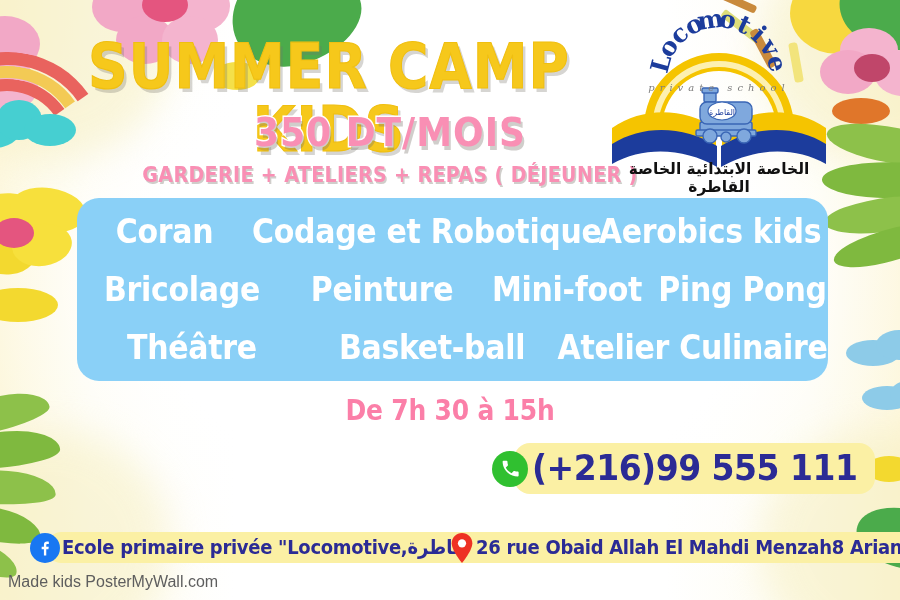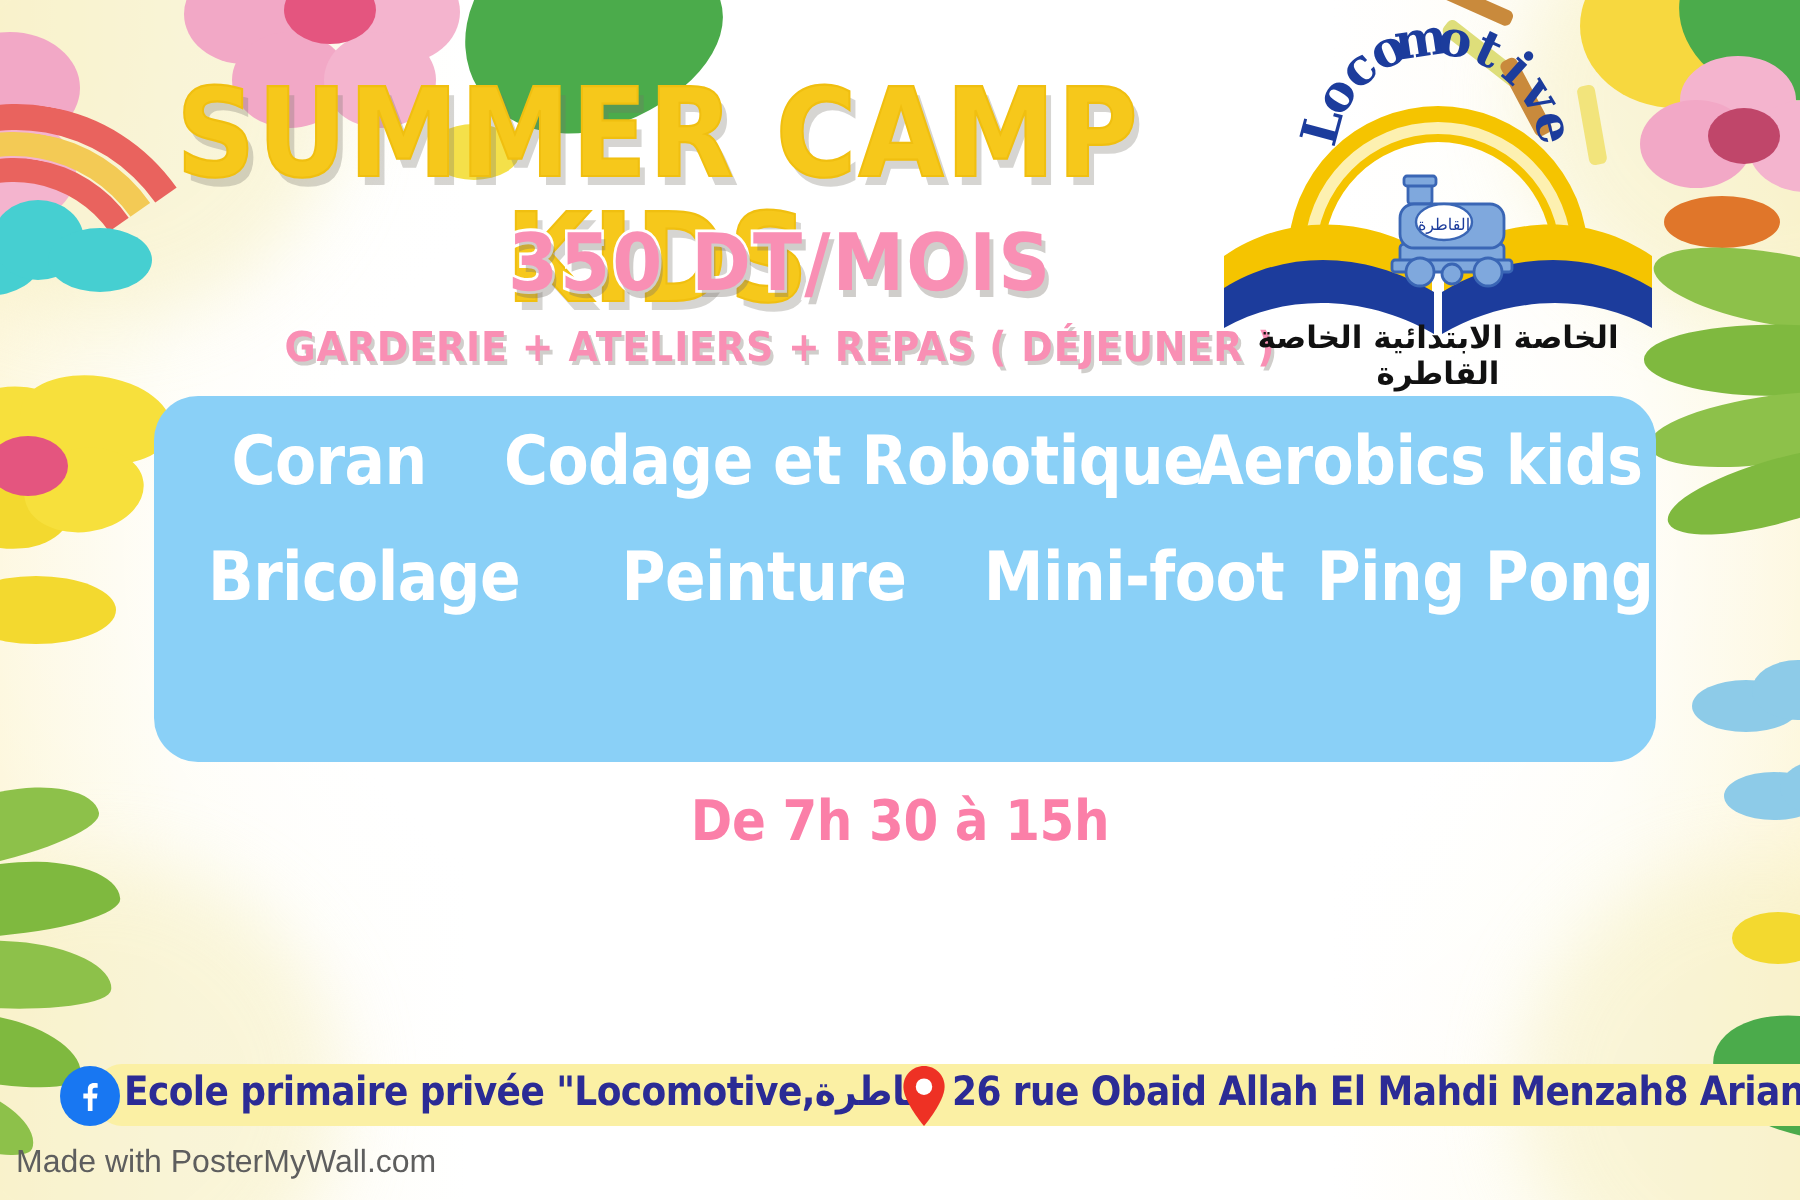--- a/index.html
+++ b/index.html
@@ -296,40 +296,56 @@
         <span class="logo-letter" style="transform: translate(-50%, -50%) rotate(-58.3333deg) translateY(-60px) rotate(0deg); transform-origin: 50% 50%;">o</span>
         <span class="logo-letter" style="transform: translate(-50%, -50%) rotate(-41.6667deg) translateY(-60px) rotate(0deg); transform-origin: 50% 50%;">c</span>
         <span class="logo-letter" style="transform: translate(-50%, -50%) rotate(-25deg) translateY(-60px) rotate(0deg); transform-origin: 50% 50%;">o</span>
         <span class="logo-letter" style="transform: translate(-50%, -50%) rotate(-8.33333deg) translateY(-60px) rotate(0deg); transform-origin: 50% 50%;">m</span>
         <span class="logo-letter" style="transform: translate(-50%, -50%) rotate(8.33333deg) translateY(-60px) rotate(0deg); transform-origin: 50% 50%;">o</span>
         <span class="logo-letter" style="transform: translate(-50%, -50%) rotate(25deg) translateY(-60px) rotate(0deg); transform-origin: 50% 50%;">t</span>
         <span class="logo-letter" style="transform: translate(-50%, -50%) rotate(41.6667deg) translateY(-60px) rotate(0deg); transform-origin: 50% 50%;">i</span>
         <span class="logo-letter" style="transform: translate(-50%, -50%) rotate(58.3333deg) translateY(-60px) rotate(0deg); transform-origin: 50% 50%;">v</span>
         <span class="logo-letter" style="transform: translate(-50%, -50%) rotate(75deg) translateY(-60px) rotate(0deg); transform-origin: 50% 50%;">e</span>
       </div>
+    <div class="logo-sub">private school</div>
     <div class="logo-arabic">الخاصة الابتدائية الخاصة القاطرة</div>
   </div>
 
   <div class="panel">
     <div class="row r2">
       <span class="act" style="width:210px;text-align:center;">Bricolage</span>
       <span class="act" style="width:190px;text-align:center;">Peinture</span>
       <span class="act" style="width:180px;text-align:center;">Mini-foot</span>
       <span class="act" style="width:171px;text-align:center;">Ping Pong</span>
     </div>
     <div class="row r1">
       <span class="act" style="width:175px;text-align:center;">Coran</span>
       <span class="act" style="width:340px;text-align:center;">Codage et Robotique</span>
       <span class="act" style="width:236px;text-align:center;">Aerobics kids</span>
     </div>
+    <div class="row r3">
+      <span class="act" style="width:230px;text-align:center;">Théâtre</span>
+      <span class="act" style="width:250px;text-align:center;">Basket-ball</span>
+      <span class="act" style="width:271px;text-align:center;">Atelier Culinaire</span>
+    </div>
   </div>
 
   <div class="hours">De 7h 30 à 15h</div>
 
 
+  <div class="phone p2">
+    <div class="circ-icon circ-green">
+      <svg width="21" height="21" viewBox="0 0 24 24" fill="#ffffff">
+        <path d="M6.6 10.8c1.4 2.8 3.8 5.2 6.6 6.6l2.2-2.2c.3-.3.7-.4 1.1-.3 1.2.4 2.5.6 3.8.6.6 0 1 .4 1 1V20c0 .6-.4 1-1 1C10.6 21 3 13.4 3 4c0-.6.4-1 1-1h3.5c.6 0 1 .4 1 1 0 1.3.2 2.6.6 3.8.1.4 0 .8-.3 1.1l-2.2 1.9z"></path>
+      </svg>
+    </div>
+    <div class="pill">
+      <span class="pnum">(+216)99 555 111</span>
+    </div>
+  </div>
 
   <div class="botrow b1">
     <div class="fb-icon">
       <svg width="20" height="20" viewBox="0 0 24 24" fill="#ffffff">
         <path d="M13.5 21v-7.5h2.6l.4-3h-3V8.6c0-.9.3-1.5 1.5-1.5h1.6V4.4C16.3 4.3 15.4 4.2 14.4 4.2c-2.2 0-3.7 1.3-3.7 3.8v2.5H8v3h2.7V21h2.8z"></path>
       </svg>
     </div>
     <div class="bpill">
       <span class="btxt">Ecole primaire privée "Locomotive,القاطرة"</span>
     </div>
@@ -340,14 +356,14 @@
       <svg width="24" height="30" viewBox="0 0 24 32" fill="#ee3124">
         <path d="M12 0C5.9 0 1 4.9 1 11c0 8 11 21 11 21s11-13 11-21C23 4.9 18.1 0 12 0z"></path>
         <circle cx="12" cy="11" r="4.4" fill="#ffffff"></circle>
       </svg>
     </div>
     <div class="bpill">
       <span class="btxt">26 rue Obaid Allah El Mahdi Menzah8 Ariana</span>
     </div>
   </div>
 
-  <div class="pmw">Made with PosterMyWall.com</div>
+  <div class="pmw">Made kids PosterMyWall.com</div>
 </div>
 
 </body></html>

